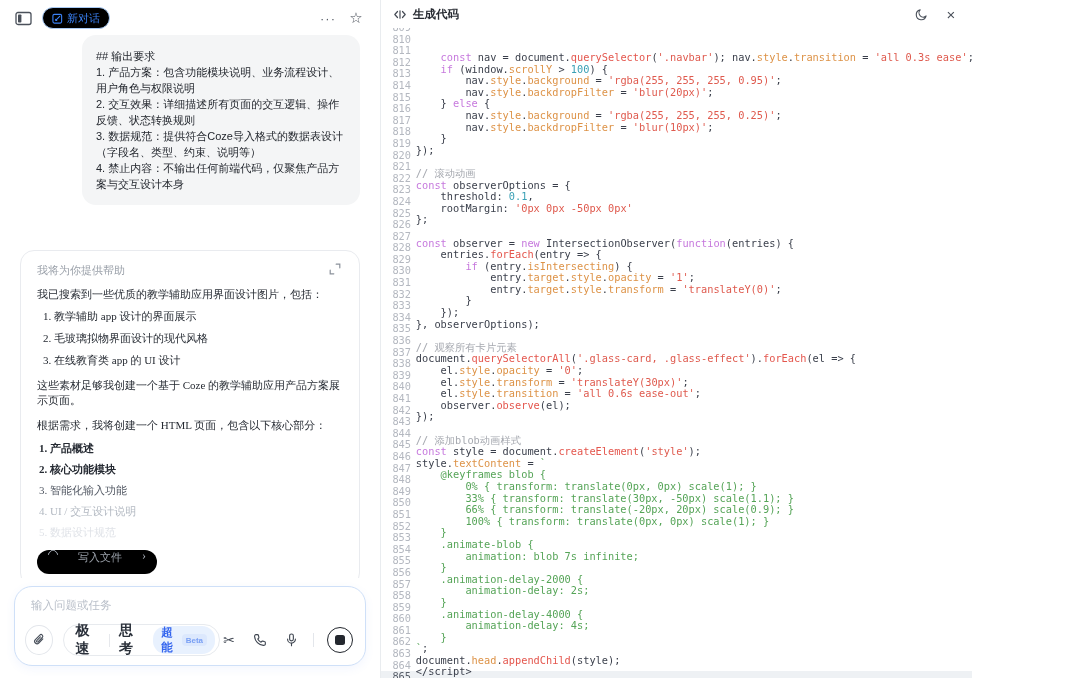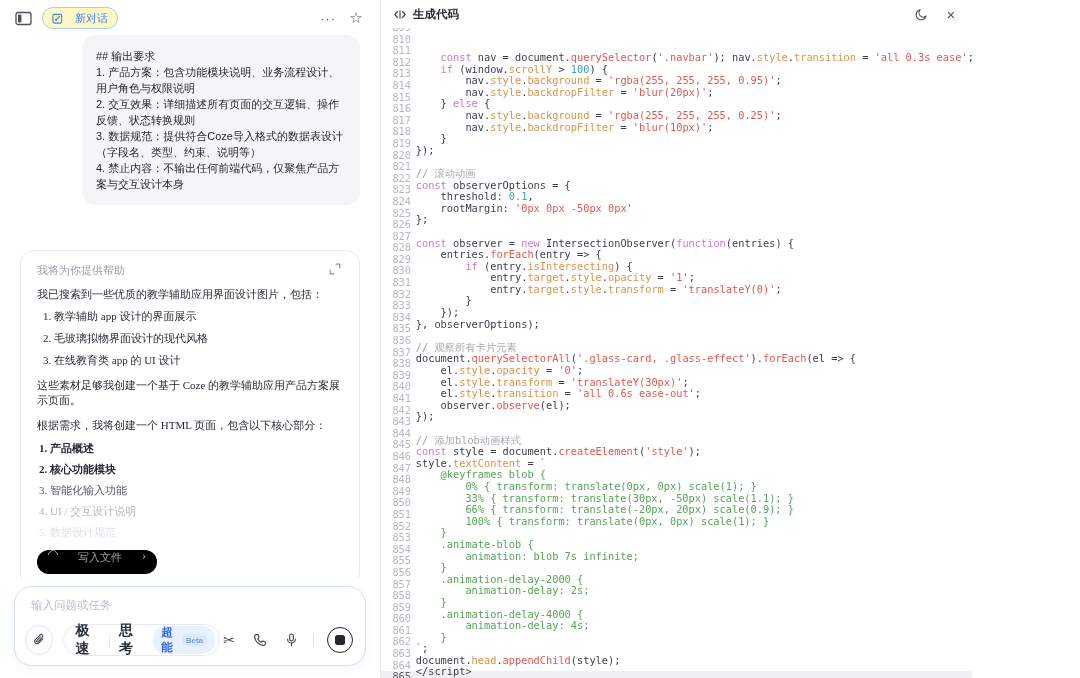--- a/index.html
+++ b/index.html
@@ -5,22 +5,22 @@
   * { margin:0; padding:0; box-sizing:border-box; }
   html,body { width:1080px; height:678px; overflow:hidden; background:#fff;
     font-family:"Liberation Sans","DejaVu Sans",sans-serif; color:#23272e; }
   .app { position:relative; width:1080px; height:678px; }
 
   
   .left-panel { position:absolute; left:0; top:0; width:380px; height:678px; background:#fff; overflow:hidden; }
   .lp-header { position:absolute; top:0; left:0; right:0; height:36px; }
   .icon-btn { position:absolute; display:flex; align-items:center; justify-content:center; cursor:pointer; color:#4a505a; }
   .sidebar-toggle { left:14px; top:9px; width:18px; height:18px; }
-  .new-chat { position:absolute; left:42px; top:7px; height:22px; border:1px solid #a9cbf6; background:#fef9c3;
-    border-radius:12px; display:flex; align-items:center; gap:12px; padding:0 9px; color:#3b82f6; font-size:11px; cursor:pointer; }
+  .new-chat { position:absolute; left:42px; top:7px; height:22px; border:1px solid #a9cbf6; background:#000000;
+    border-radius:12px; display:flex; align-items:center; gap:4px; padding:0 9px; color:#3b82f6; font-size:11px; cursor:pointer; }
   .dots-btn { right:42px; top:8px; width:20px; height:20px; font-size:13px; letter-spacing:1px; color:#575d67; }
   .star-btn { right:14px; top:8px; width:20px; height:20px; }
 
   .chat-area { position:absolute; top:35px; left:0; right:0; bottom:100px; padding:0 20px; overflow:hidden; }
   .user-bubble { margin-left:auto; width:278px; background:#f4f5f6; border-radius:14px; padding:13px 14px;
     font-size:11px; line-height:16px; color:#23272e; white-space:pre-wrap; }
 
   .assistant-card { margin-top:45px; background:#fff; border:1px solid #e9ebef; border-radius:14px; padding:12px 16px 12px;font-family:Liberation Serif, serif; }
   .ac-head { display:flex; align-items:flex-start; justify-content:space-between; }
   .ac-title { font-size:11px; color:#9aa0a9; line-height:14px; }

